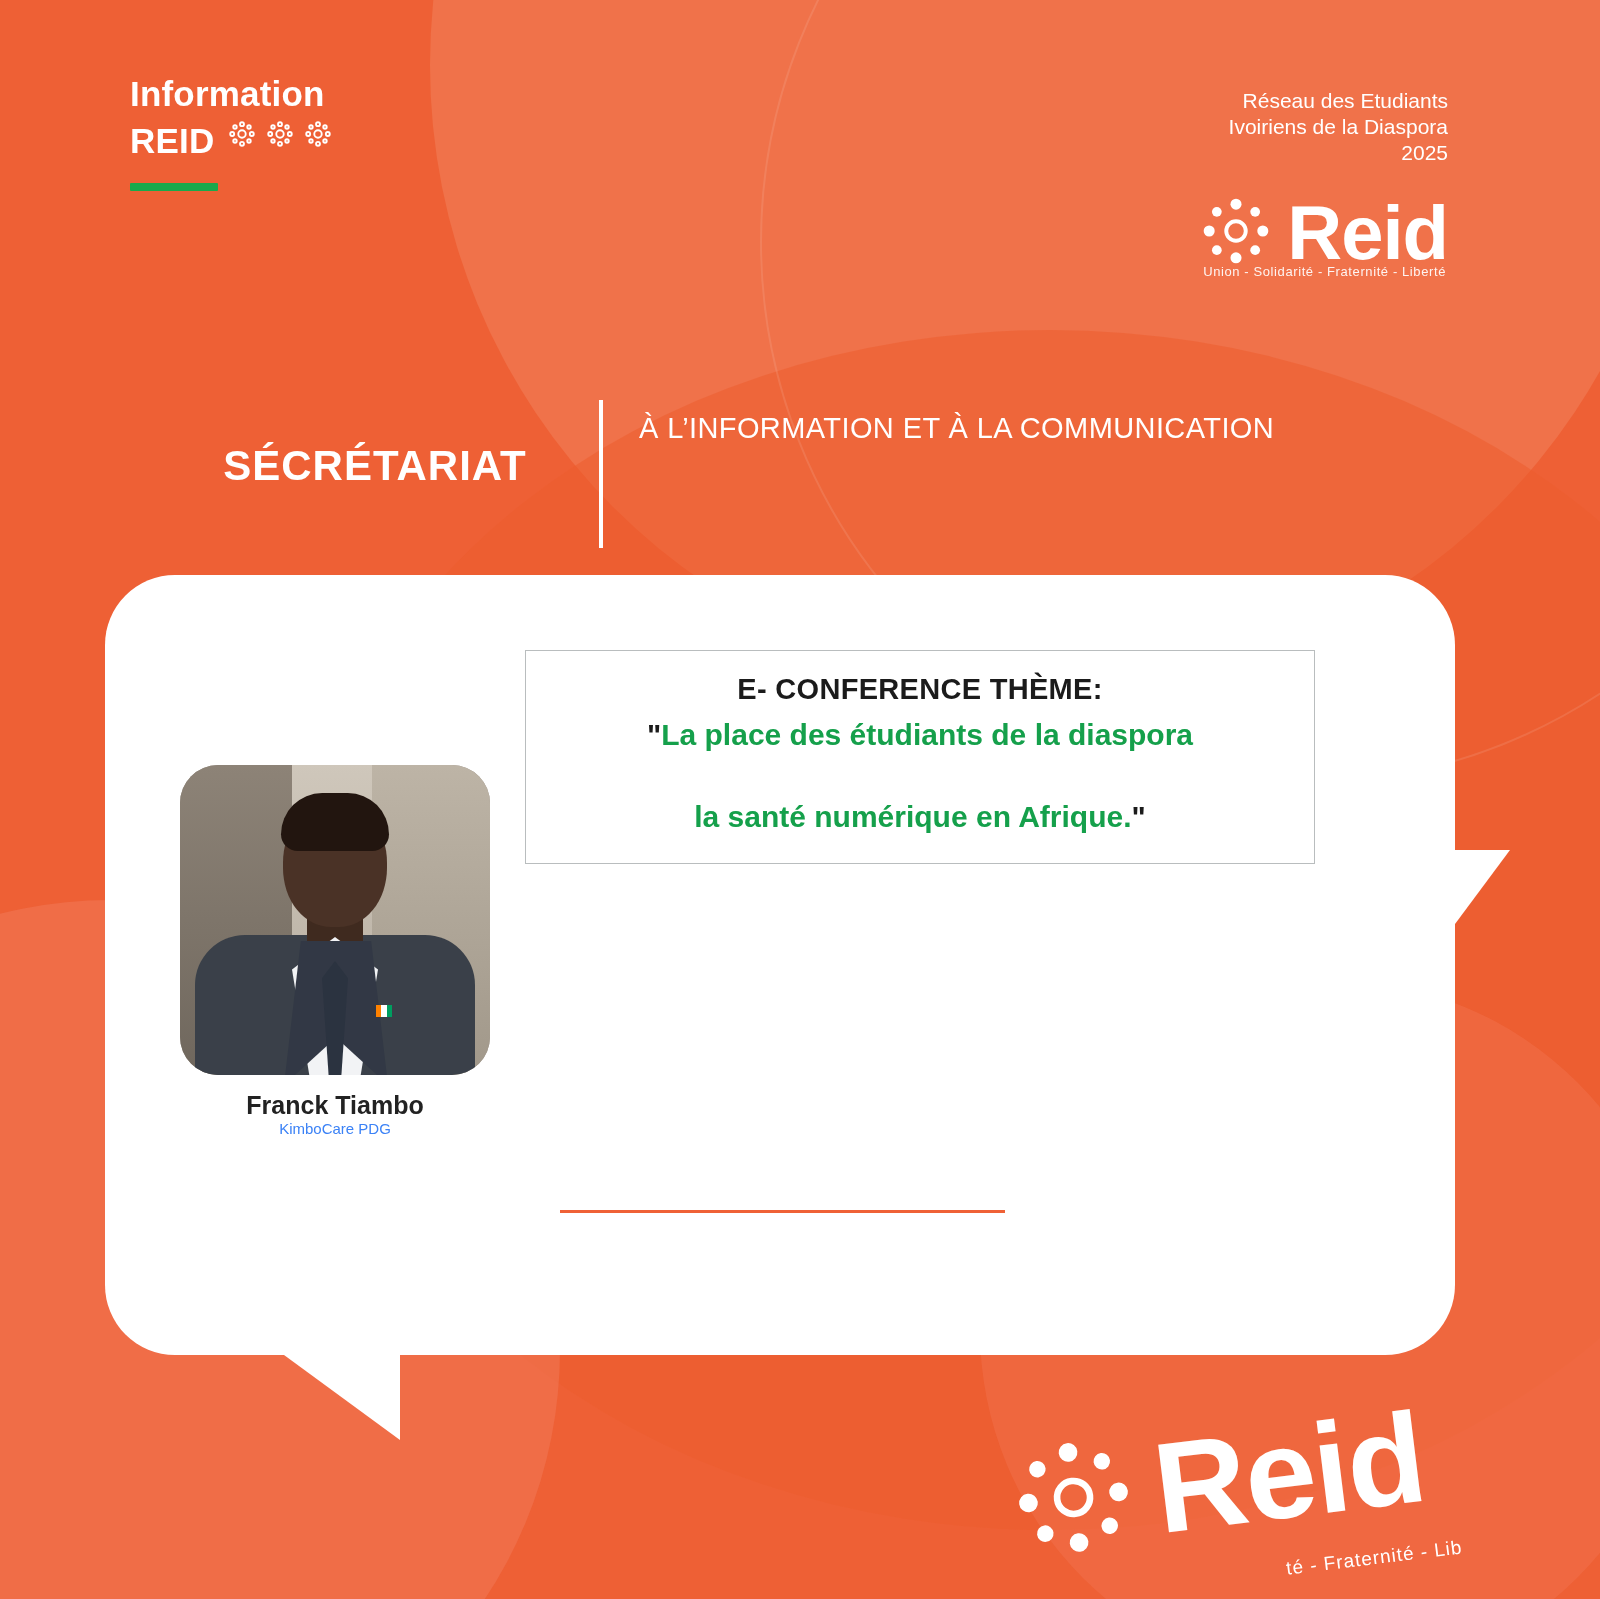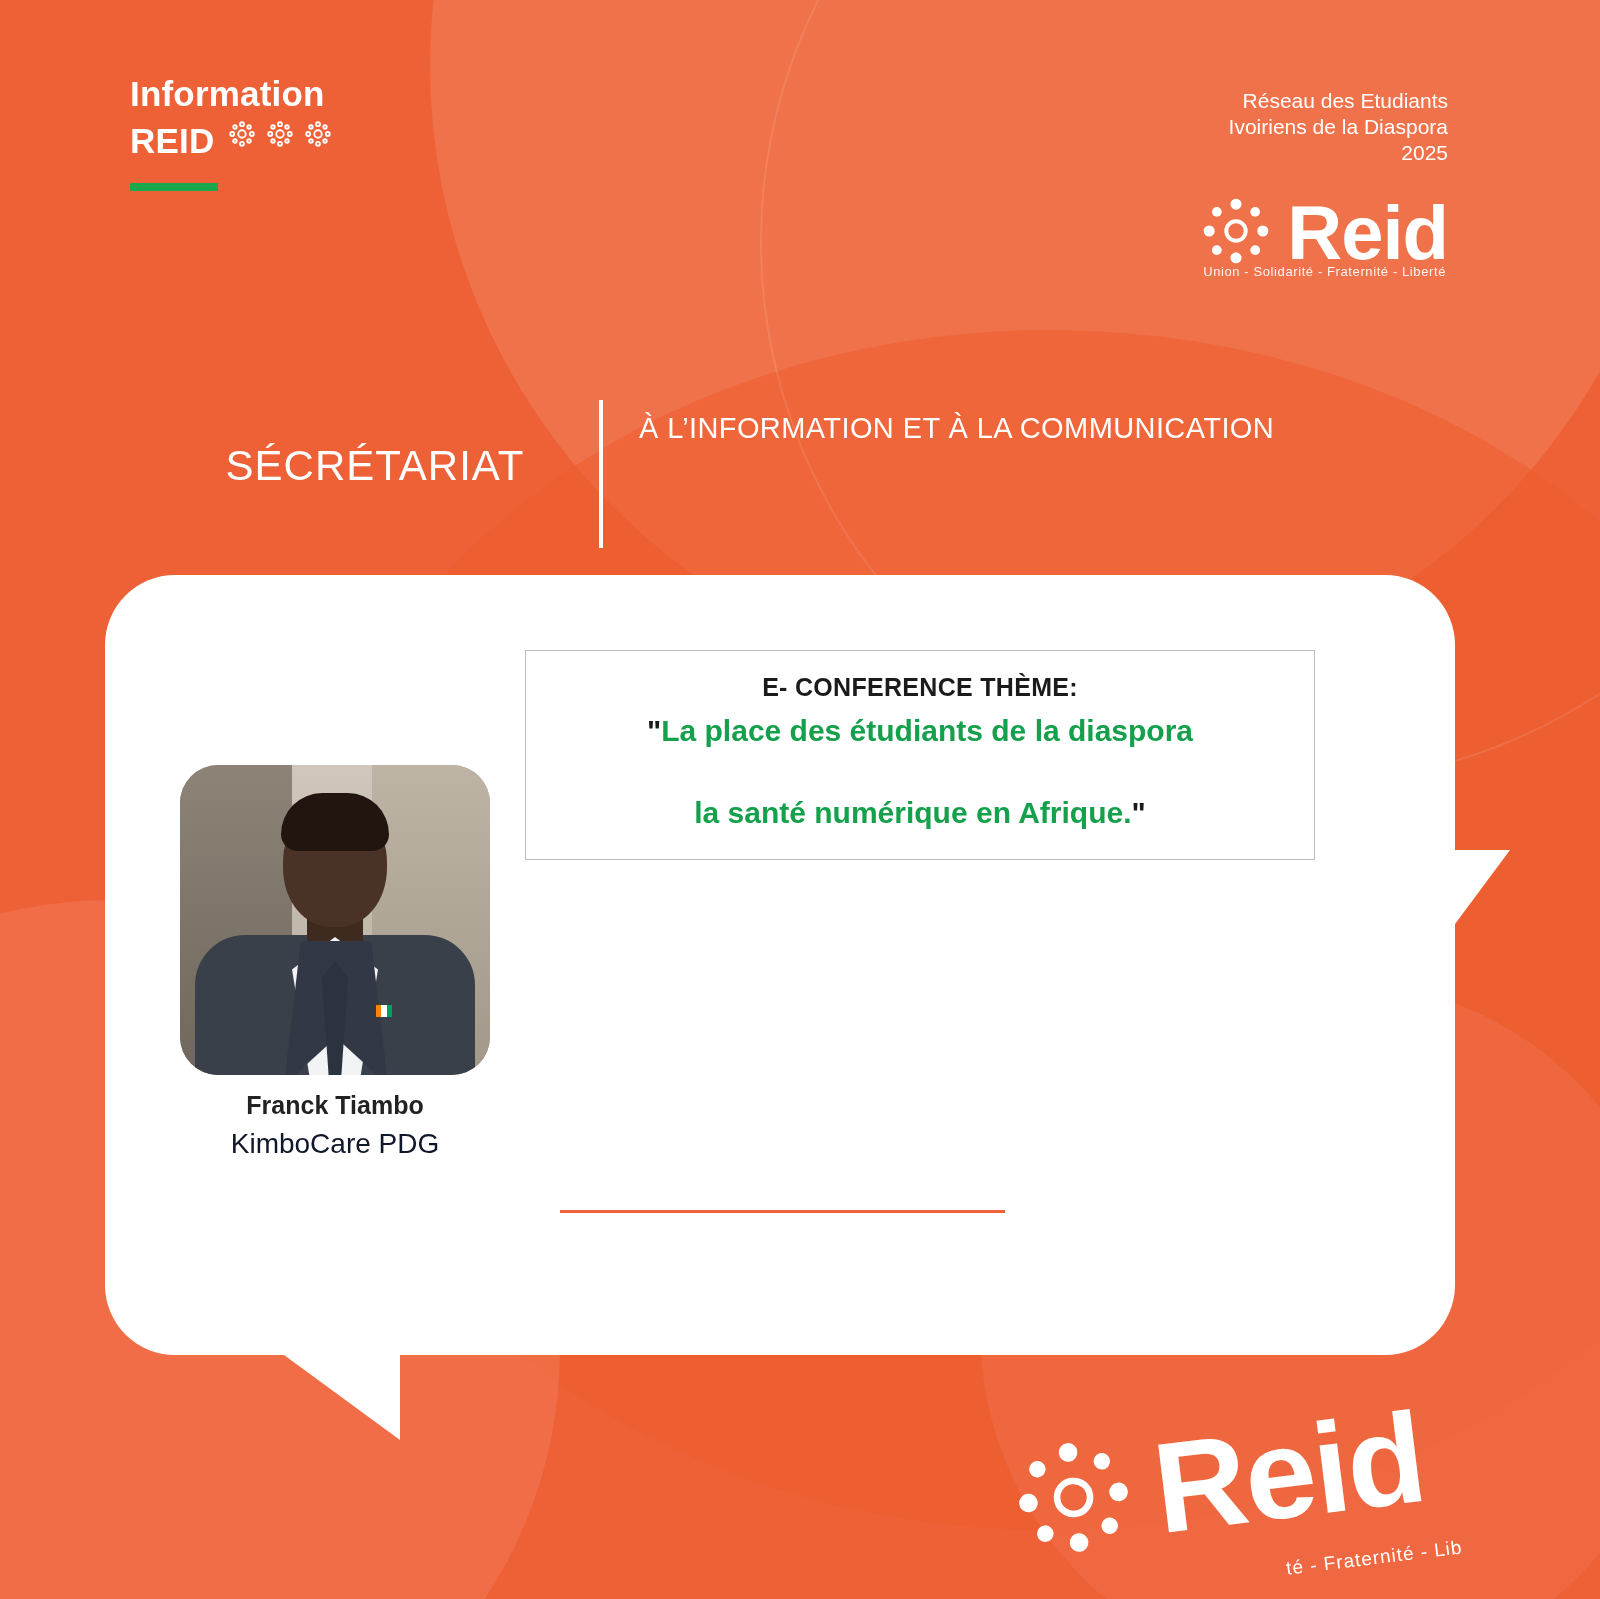--- a/index.html
+++ b/index.html
@@ -147,21 +147,21 @@
     top: 400px;
     width: 1290px;
     display: flex;
     align-items: flex-start;
     color: #fff;
   }
   .title-left {
     width: 400px;
     text-align: center;
     font-size: 42px;
-    font-weight: normal;
+    font-weight: bold;
     letter-spacing: 1px;
     padding-top: 42px;
   }
   .title-divider {
     width: 4px;
     background: #ffffff;
     height: 148px;
     margin: 0 36px 0 24px;
     flex: none;
   }
@@ -209,21 +209,21 @@
     position: absolute;
     left: 420px;
     top: 75px;
     width: 790px;
     border: 1px solid #b9bdbe;
     padding: 22px 20px 26px 20px;
     box-sizing: border-box;
     text-align: center;
   }
   .theme-label {
-    font-size: 25px;
+    font-size: 29px;
     font-weight: bold;
     color: #1b1b1b;
     letter-spacing: .3px;
     margin-bottom: 8px;
   }
   .theme-text {
     font-size: 30px;
     font-weight: bold;
     line-height: 41px;
     color: #15a04b;
@@ -290,23 +290,22 @@
     position:absolute; left:196px; top:240px; width:16px; height:12px;
     background:linear-gradient(90deg,#ff8200 33%,#ffffff 33% 66%,#009e60 66%);
   }
   .person-name {
     margin-top: 16px;
     font-size: 25px;
     font-weight: bold;
     color: #222;
   }
   .person-role {
-    margin-top: 8px;
-    font-size: 28px;
-    color: #0f172a;
+    font-size: 15px;
+    color: #3b82f6;
   }
 
   
   .body-text {
     position: absolute;
     left: 455px;
     top: 350px;
     width: 760px;
     font-size: 29px;
     line-height: 44px;

